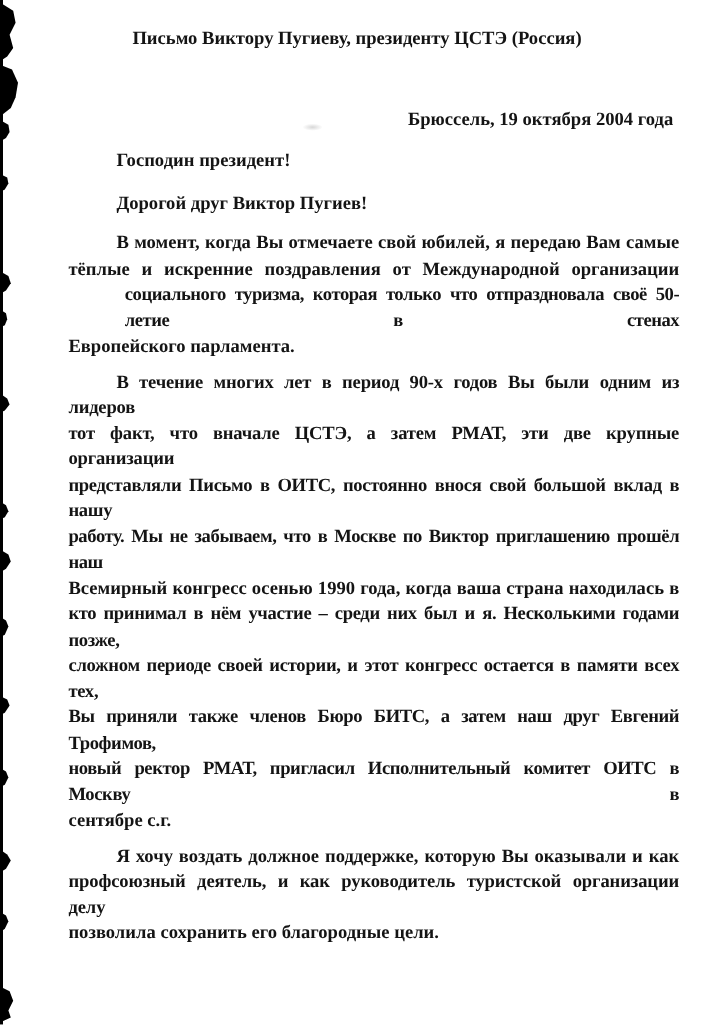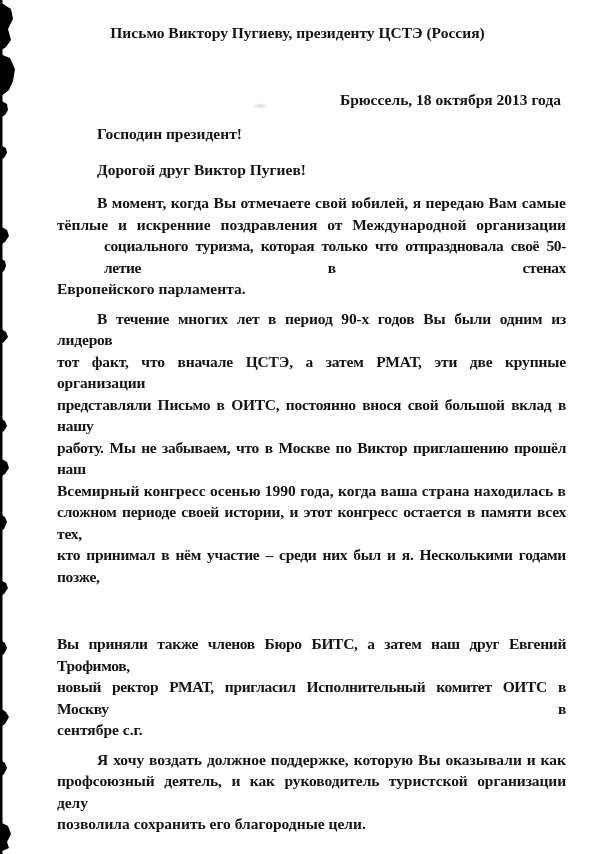--- a/index.html
+++ b/index.html
@@ -46,39 +46,39 @@
     <polygon class="edge-shape" points="0,640 5,643 7,648 4,654 0,656"></polygon>
     <polygon class="edge-shape" points="0,708 6,712 9,717 5,724 0,727"></polygon>
     <polygon class="edge-shape" points="0,760 5,763 7,768 4,774 0,777"></polygon>
     <polygon class="edge-shape" points="0,822 8,826 11,834 7,842 9,848 0,852"></polygon>
   </svg>
 
   <div class="smudge"></div>
 
   <div class="content">
     <div class="title">Письмо Виктору Пугиеву, президенту ЦСТЭ (Россия)</div>
-    <div class="dateline">Брюссель, 18 октября 2013 года</div>
+    <div class="dateline">Брюссель, 19 октября 2004 года</div>
     <div class="sal sal1">Господин президент!</div>
     <div class="sal sal2">Дорогой друг Виктор Пугиев!</div>
     <div class="bodytext">
         <div class="para">
           <div class="line first">В момент, когда Вы отмечаете свой юбилей, я передаю Вам самые</div>
           <div class="line">тёплые и искренние поздравления от Международной организации</div>
           <div class="line" style="letter-spacing: -0.38px; margin-left: 47px;">социального туризма, которая только что отпраздновала своё 50-летие в стенах</div>
           <div class="line last">Европейского парламента.</div>
         </div>
         <div class="para">
           <div class="line first" style="letter-spacing: -0.17px;">В течение многих лет в период 90-х годов Вы были одним из лидеров</div>
           <div class="line" style="letter-spacing: -0.14px;">тот факт, что вначале ЦСТЭ, а затем РМАТ, эти две крупные организации</div>
           <div class="line" style="letter-spacing: -0.27px;">представляли Письмо в ОИТС, постоянно внося свой большой вклад в нашу</div>
           <div class="line" style="letter-spacing: -0.33px;">работу. Мы не забываем, что в Москве по Виктор приглашению прошёл наш</div>
           <div class="line">Всемирный конгресс осенью 1990 года, когда ваша страна находилась в</div>
+          <div class="line" style="letter-spacing: -0.31px;">кто принимал в нём участие – среди них был и я. Несколькими годами позже,</div>
           <div class="line" style="letter-spacing: -0.23px;">сложном периоде своей истории, и этот конгресс остается в памяти всех тех,</div>
-          <div class="line" style="letter-spacing: -0.31px;">кто принимал в нём участие – среди них был и я. Несколькими годами позже,</div>
-          <div class="line" style="letter-spacing: -0.32px; margin-top: 46px;">Вы приняли также членов Бюро БИТС, а затем наш друг Евгений Трофимов,</div>
+          <div class="line" style="letter-spacing: -0.32px;">Вы приняли также членов Бюро БИТС, а затем наш друг Евгений Трофимов,</div>
           <div class="line" style="letter-spacing: -0.33px;">новый ректор РМАТ, пригласил Исполнительный комитет ОИТС в Москву в</div>
           <div class="line last">сентябре с.г.</div>
         </div>
         <div class="para">
           <div class="line first">Я хочу воздать должное поддержке, которую Вы оказывали и как</div>
           <div class="line" style="letter-spacing: -0.09px;">профсоюзный деятель, и как руководитель туристской организации делу</div>
           <div class="line last">позволила сохранить его благородные цели.</div>
         </div>
       </div>
 

